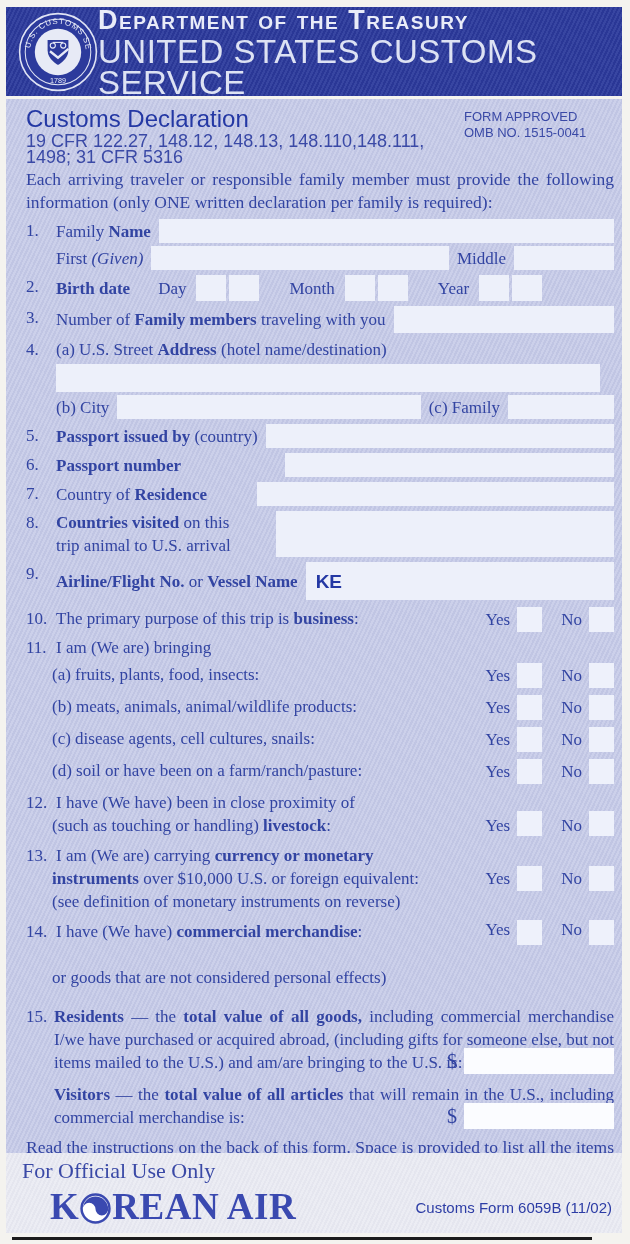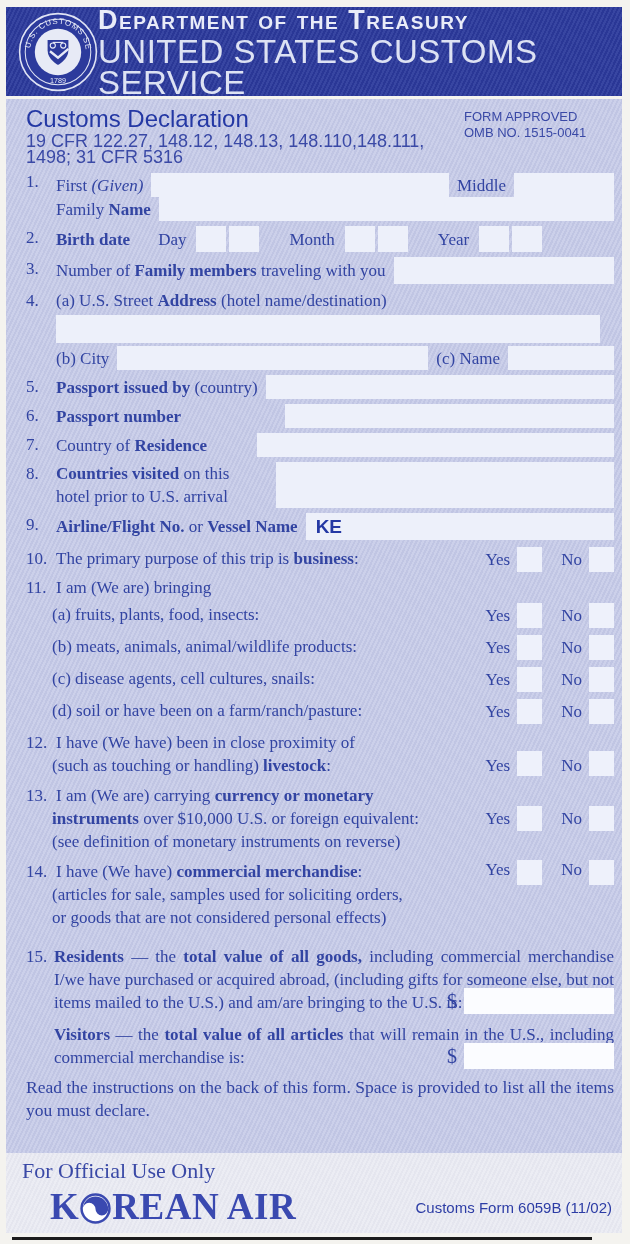--- a/index.html
+++ b/index.html
@@ -141,33 +141,34 @@
       <div>
         <div class="form-title">Customs Declaration</div>
         <div class="cfr">19 CFR 122.27, 148.12, 148.13, 148.110,148.111, 1498; 31 CFR 5316</div>
       </div>
       <div class="approved">
         <div>FORM APPROVED</div>
         <div>OMB NO. 1515-0041</div>
       </div>
     </div>
 
+    <div class="intro">Each arriving traveler or responsible family member must provide the following information (only ONE written declaration per family is required):</div>
 
     <div class="item">
       <span class="inum">1.</span>
       <div class="ibody">
+        <div class="frow">
+          <span><span>Family </span><span class="b">Name</span></span>
+          <span class="ibox grow"></span>
+        </div>
         <div class="frow mt2">
           <span><span>First </span><span class="i">(Given)</span></span>
           <span class="ibox grow"></span>
           <span>Middle</span>
           <span class="ibox" style="width:100px"></span>
-        </div>
-        <div class="frow">
-          <span><span>Family </span><span class="b">Name</span></span>
-          <span class="ibox grow"></span>
         </div>
       </div>
     </div>
 
     <div class="item">
       <span class="inum">2.</span>
       <div class="ibody frow" style="gap:0">
         <span class="b" style="margin-right:28px">Birth date</span>
         <span style="margin-right:10px">Day</span>
         <span class="dgroup">
@@ -196,21 +197,21 @@
     </div>
 
     <div class="item">
       <span class="inum">4.</span>
       <div class="ibody">
         <div><span>(a) U.S. Street </span><span class="b">Address</span><span> (hotel name/destination)</span></div>
         <div class="ibox mt2" style="height:28px; margin-right:14px"></div>
         <div class="frow mt2">
           <span>(b) City</span>
           <span class="ibox grow"></span>
-          <span>(c) Name</span>
+          <span>(c) Family</span>
           <span class="ibox" style="width:106px"></span>
         </div>
       </div>
     </div>
 
     <div class="item">
       <span class="inum">5.</span>
       <div class="ibody frow">
         <span><span class="b">Passport issued by</span><span> (country)</span></span>
         <span class="ibox grow"></span>
@@ -231,31 +232,31 @@
         <span style="margin-right:42px"><span>Country of </span><span class="b">Residence</span></span>
         <span class="ibox grow"></span>
       </div>
     </div>
 
     <div class="item">
       <span class="inum">8.</span>
       <div class="ibody frow" style="align-items:center">
         <span style="width:212px; flex:none">
           <span class="b">Countries visited</span><span> on this</span><br>
-          <span>hotel prior to U.S. arrival</span>
+          <span>trip animal to U.S. arrival</span>
         </span>
         <span class="tallbox"></span>
       </div>
     </div>
 
     <div class="item">
       <span class="inum">9.</span>
       <div class="ibody frow">
         <span><span class="b">Airline/Flight No.</span><span> or </span><span class="b">Vessel Name</span></span>
-        <span class="ibox grow flight-val" style="height:27px">
+        <span class="ibox grow flight-val" style="height:38px">
             <span>KE</span>
           </span>
       </div>
     </div>
 
     <div class="q">
       <div class="qleft">
         <span class="inum" style="display:inline-block">10.</span><span><span>The primary purpose of this trip is </span><span class="b">business</span><span>:</span></span>
       </div>
       <div class="qright">
@@ -331,21 +332,21 @@
         <span class="yn">Yes</span>
           <span class="cb first"></span>
         <span class="yn">No</span>
           <span class="cb"></span>
       </div>
     </div>
 
     <div class="q atop">
       <div class="qleft">
         <span class="inum" style="display:inline-block">14.</span><span><span>I have (We have) </span><span class="b">commercial merchandise</span><span>:</span></span><br>
-        <span style="padding-left:26px">(articles for sale, samples used for soliciting orders,</span><br>
+        <br>
         <span style="padding-left:26px">or goods that are not considered personal effects)</span>
       </div>
       <div class="qright">
         <span class="yn">Yes</span>
           <span class="cb first"></span>
         <span class="yn">No</span>
           <span class="cb"></span>
       </div>
     </div>
 

